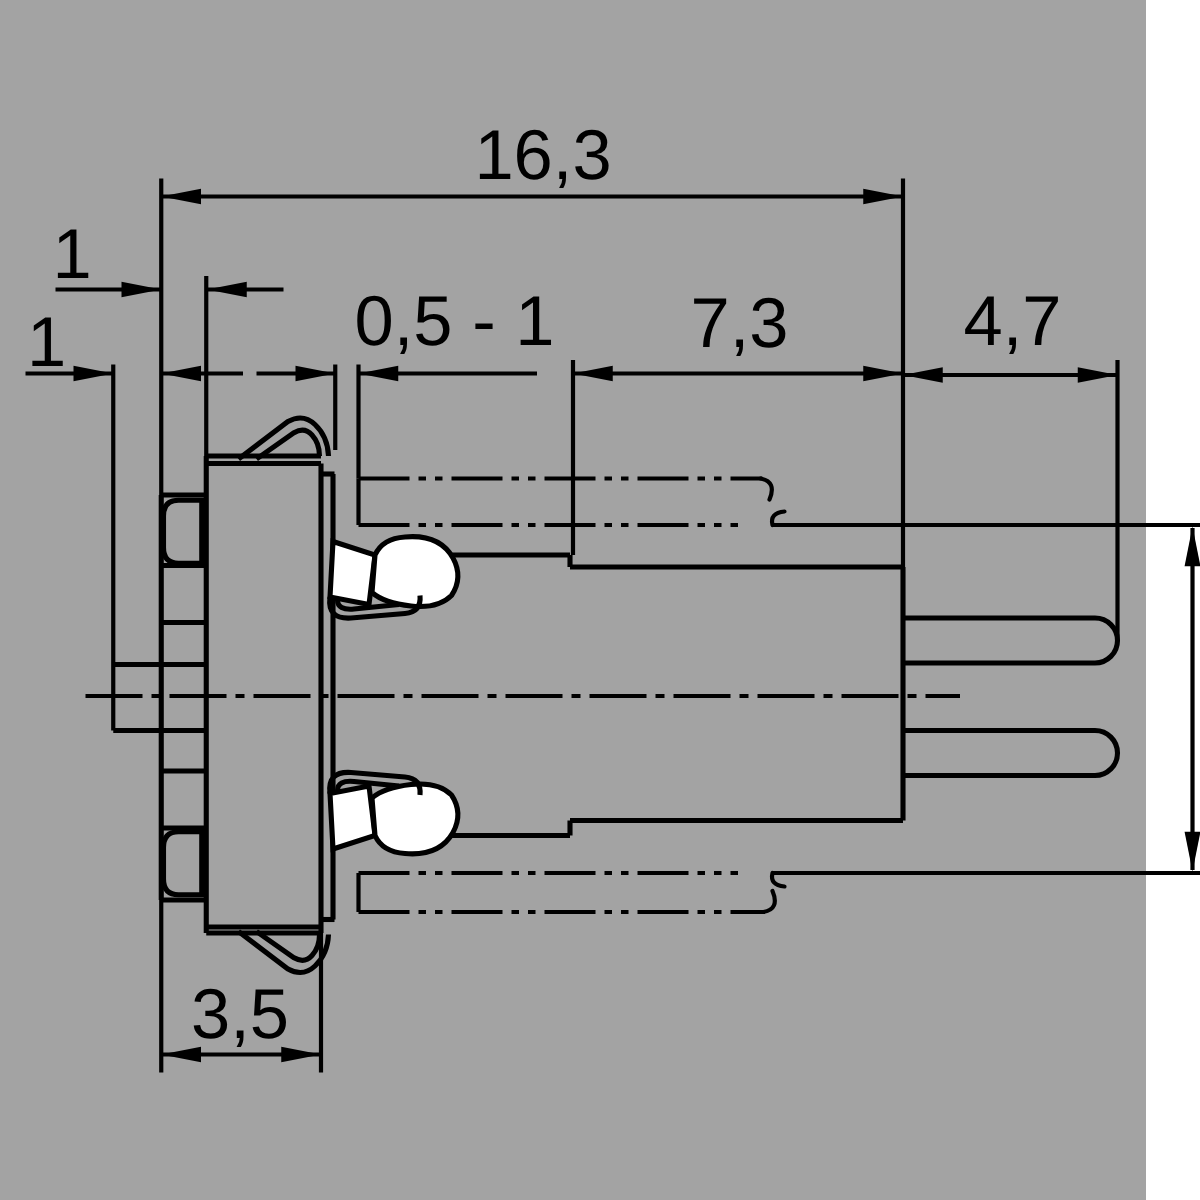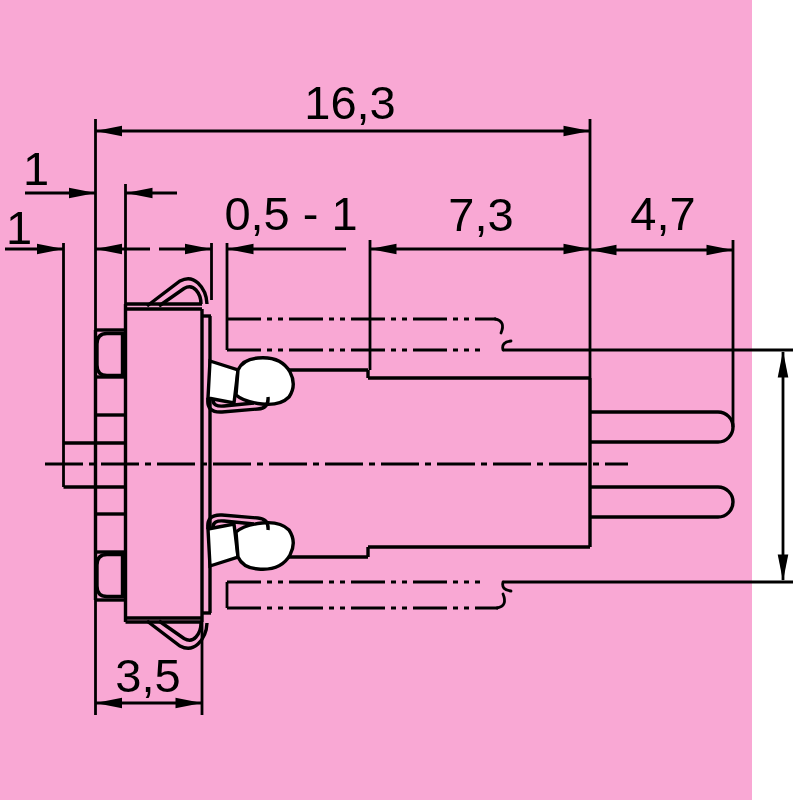--- a/index.html
+++ b/index.html
@@ -1,16 +1,16 @@
 <!DOCTYPE html>
 <html><head>
 <meta charset="utf-8">
 <style>
   html,body{margin:0;padding:0;background:#ffffff;}
-  .stage{width:752px;height:800px;background:#f9a8d4;position:relative;}
+  .stage{width:752px;height:800px;background:#a3a3a3;position:relative;padding-left:12px;}
   svg{display:block;}
   .obj{stroke:#000;stroke-width:3.4;fill:none;stroke-linecap:butt;}
   .objf{stroke:#000;stroke-width:3.4;fill:#fff;}
   .dim{stroke:#000;stroke-width:2.8;fill:none;stroke-linecap:butt;}
   .arrow{fill:#000;stroke:none;}
   .phantom{stroke:#000;stroke-width:2.8;fill:none;stroke-dasharray:34 6 5 6 5 6;}
   .center{stroke:#000;stroke-width:2.8;fill:none;stroke-dasharray:38 6 6 6;}
   .curl{stroke:#000;stroke-width:2.8;fill:none;stroke-linecap:round;}
   text{font-family:"Liberation Sans","DejaVu Sans",sans-serif;font-size:47px;fill:#000;}
   .mid{text-anchor:middle;}

